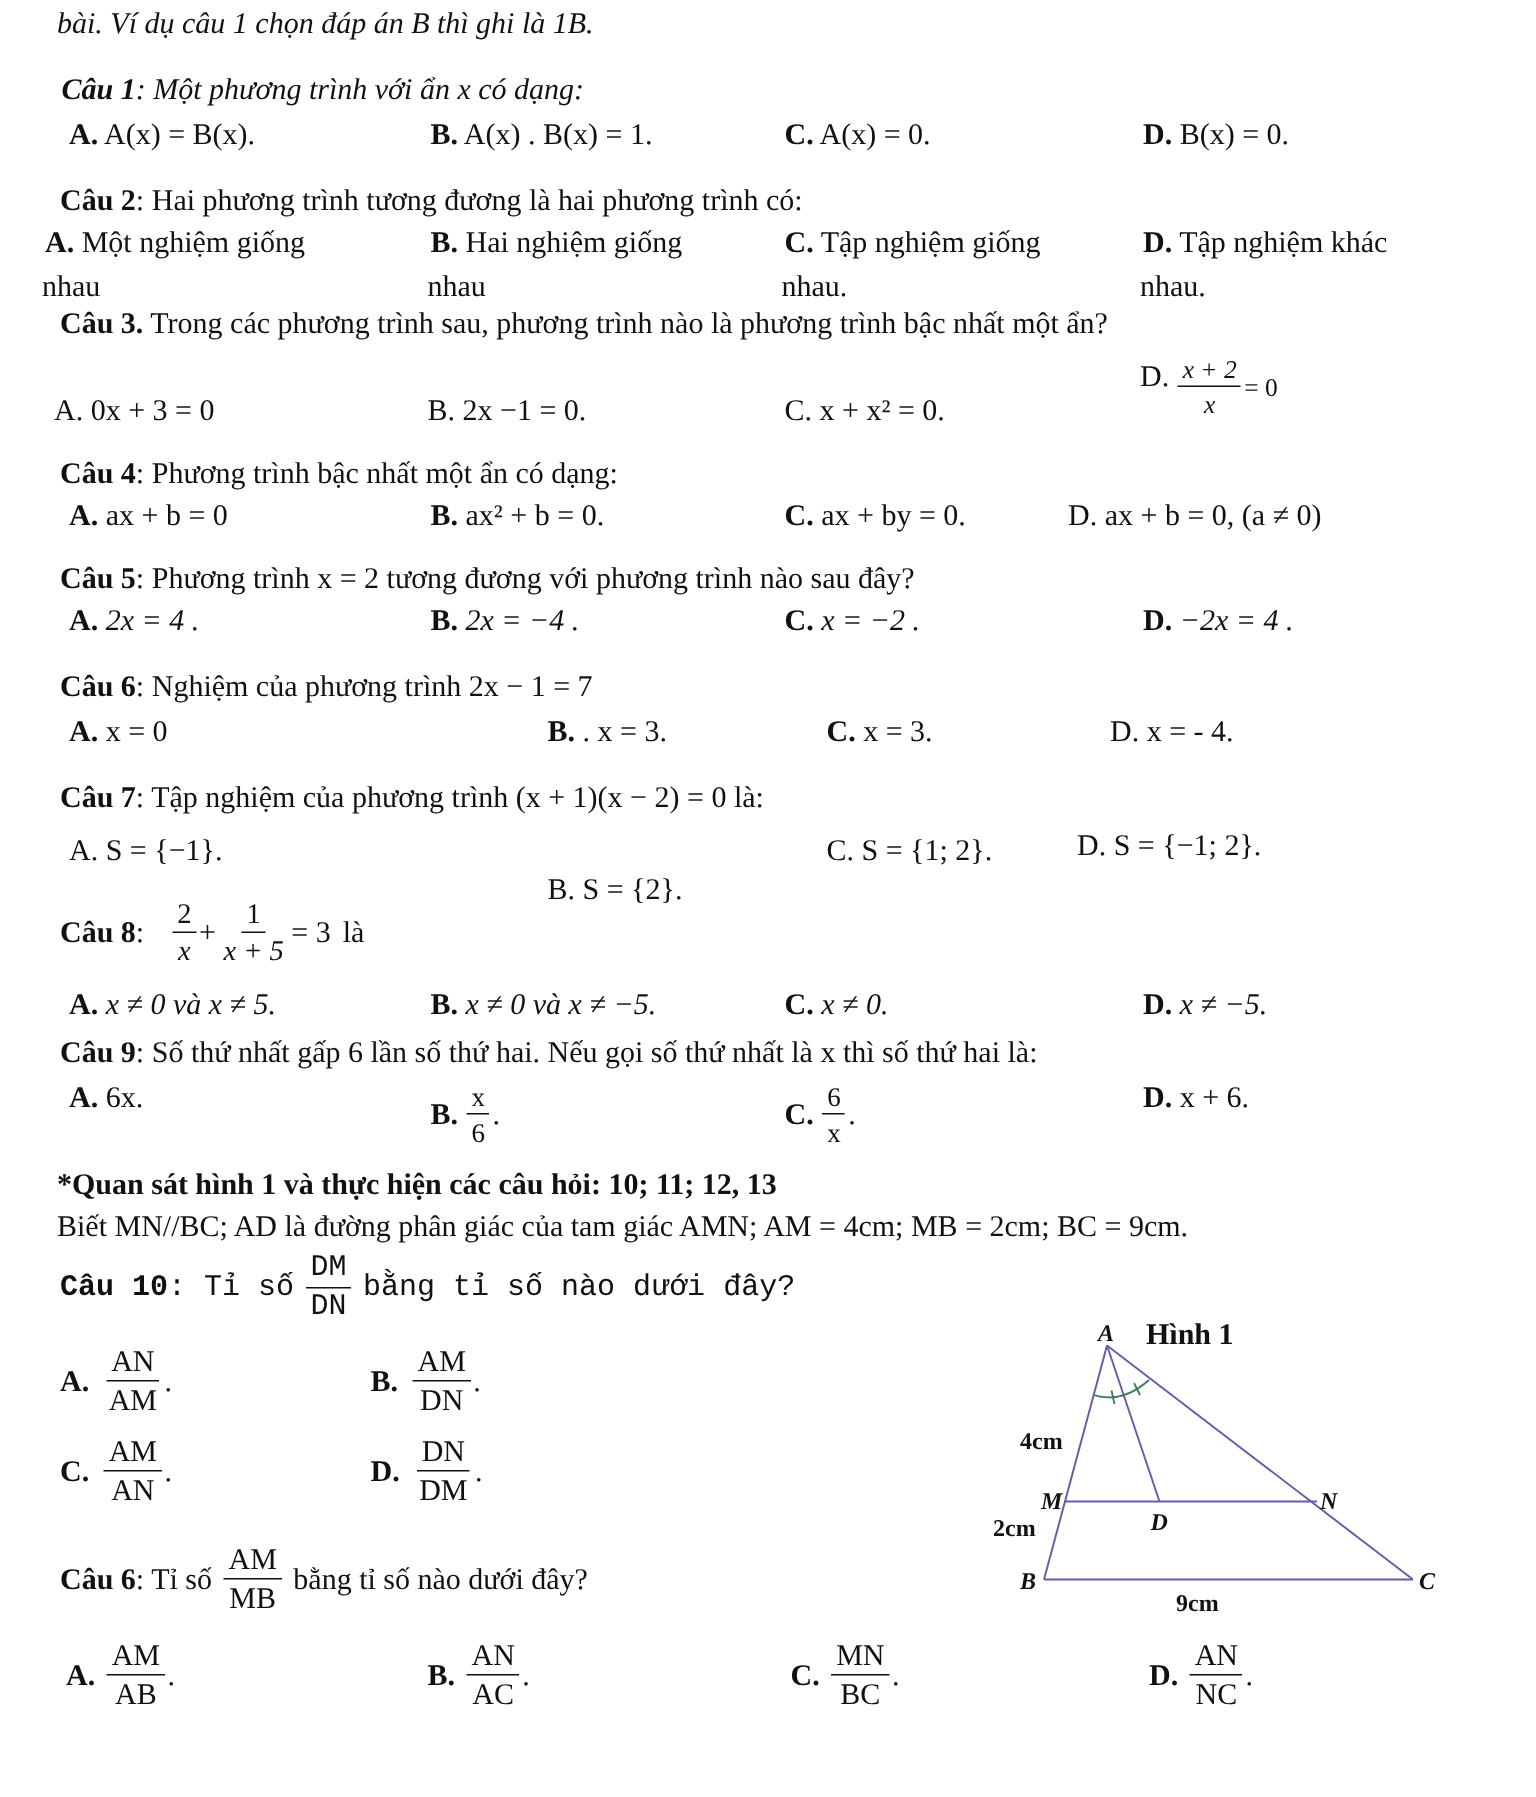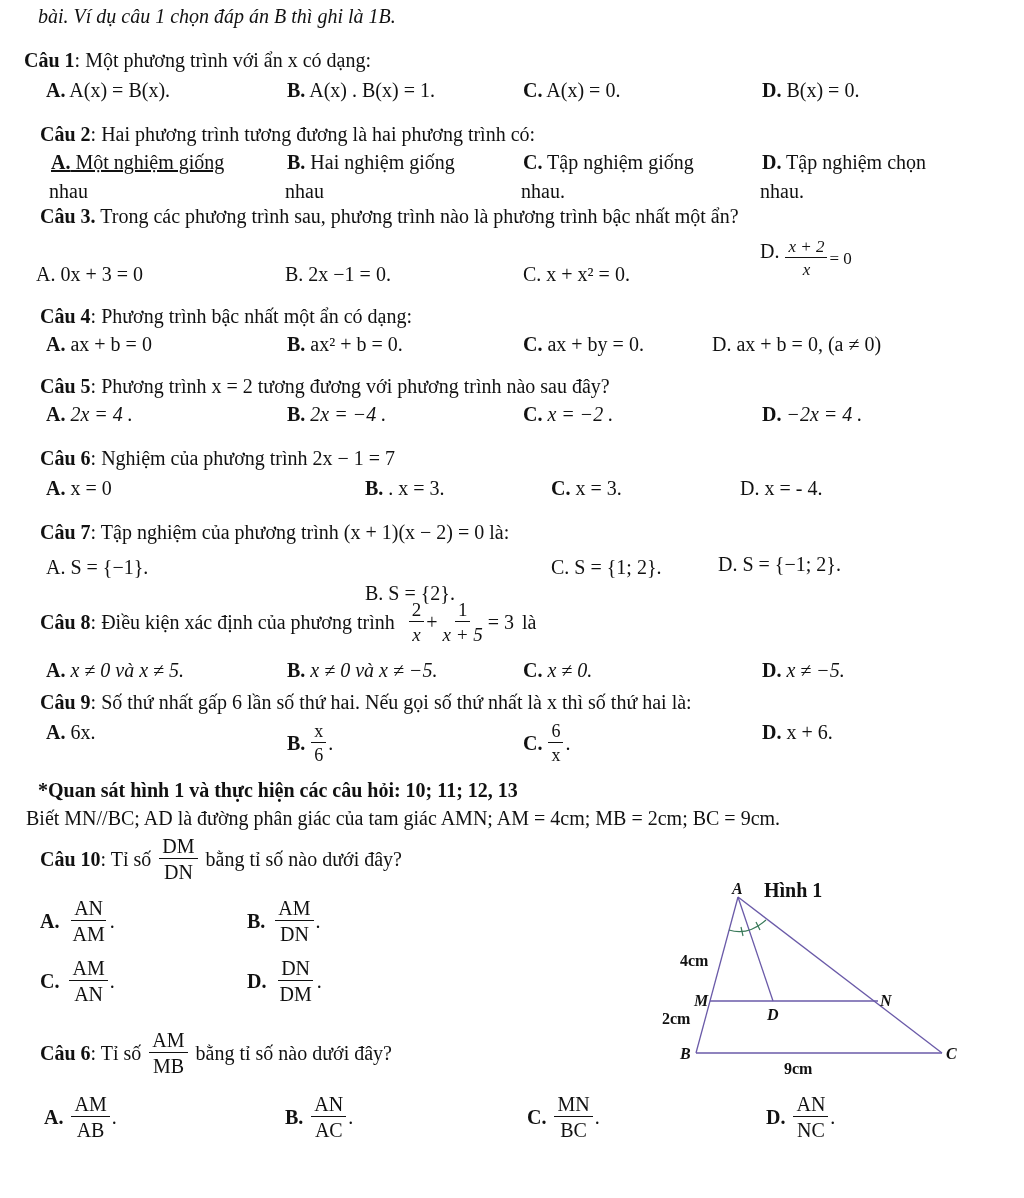--- a/index.html
+++ b/index.html
@@ -15,35 +15,35 @@
   .frac .num { padding: 0 3px 2px; border-bottom: 1.5px solid #111; }
   .frac .den { padding: 3px 3px 0; }
   .fig-label { font-family: "Liberation Serif", serif; font-weight: bold; font-style: italic; font-size: 16px; fill: #111; }
   .fig-len { font-family: "Liberation Serif", serif; font-weight: bold; font-size: 16px; fill: #111; }
 </style>
 </head>
 <body>
 
 <div class="abs it" style="left:38px;top:6px;">bài. Ví dụ câu 1 chọn đáp án B thì ghi là 1B.</div>
 
-<div class="abs" style="left:24px;top:50px;">
+<div class="abs" style="left:41px;top:50px;font-style:italic;">
   <span class="b">Câu 1</span><span>: </span><span>Một phương trình với ẩn x có dạng:</span>
 </div>
 <div class="abs" style="left:46px;top:80px;"><span class="b">A.</span><span> A(x) = B(x).</span></div>
 <div class="abs" style="left:287px;top:80px;"><span class="b">B.</span><span> A(x) . B(x) = 1.</span></div>
 <div class="abs" style="left:523px;top:80px;"><span class="b">C.</span><span> A(x) = 0.</span></div>
 <div class="abs" style="left:762px;top:80px;"><span class="b">D.</span><span> B(x) = 0.</span></div>
 
 <div class="abs" style="left:40px;top:124px;">
   <span class="b">Câu 2</span><span>: </span><span>Hai phương trình tương đương là hai phương trình có:</span>
 </div>
-<div class="abs" style="left:51px;top:152px;text-decoration:underline;"><span class="b">A.</span><span> Một nghiệm giống</span><br><span style="display:inline-block;margin-top:9px;margin-left:-2px">nhau</span></div>
+<div class="abs" style="left:30px;top:152px;"><span class="b">A.</span><span> Một nghiệm giống</span><br><span style="display:inline-block;margin-top:9px;margin-left:-2px">nhau</span></div>
 <div class="abs" style="left:287px;top:152px;"><span class="b">B.</span><span> Hai nghiệm giống</span><br><span style="display:inline-block;margin-top:9px;margin-left:-2px">nhau</span></div>
 <div class="abs" style="left:523px;top:152px;"><span class="b">C.</span><span> Tập nghiệm giống</span><br><span style="display:inline-block;margin-top:9px;margin-left:-2px">nhau.</span></div>
-<div class="abs" style="left:762px;top:152px;"><span class="b">D.</span><span> Tập nghiệm chọn</span><br><span style="display:inline-block;margin-top:9px;margin-left:-2px">nhau.</span></div>
+<div class="abs" style="left:762px;top:152px;"><span class="b">D.</span><span> Tập nghiệm khác</span><br><span style="display:inline-block;margin-top:9px;margin-left:-2px">nhau.</span></div>
 
 <div class="abs" style="left:40px;top:206px;">
   <span class="b">Câu 3.</span><span> </span><span>Trong các phương trình sau, phương trình nào là phương trình bậc nhất một ẩn?</span>
 </div>
 <div class="abs" style="left:36px;top:264px;"><span>A.</span><span> 0x + 3 = 0</span></div>
 <div class="abs" style="left:285px;top:264px;"><span>B.</span><span>  2x −1 = 0.</span></div>
 <div class="abs" style="left:523px;top:264px;"><span>C.</span><span> x + x² = 0.</span></div>
 <div class="abs" style="left:760px;top:238px;display:flex;align-items:center;">
   <span style="margin-right:4px;margin-top:-14px">D.</span>
   <span class="frac it" style="font-size:17px">
@@ -81,21 +81,20 @@
   <span class="b">Câu 7</span><span>: </span><span>Tập nghiệm của phương trình (x + 1)(x − 2) = 0 là:</span>
 </div>
 <div class="abs" style="left:46px;top:557px;"><span>A.</span><span> S = {−1}.</span></div>
 <div class="abs" style="left:365px;top:557px;margin-top:26px;"><span>B.</span><span> S = {2}.</span></div>
 <div class="abs" style="left:551px;top:557px;"><span>C.</span><span> S = {1; 2}.</span></div>
 <div class="abs" style="left:718px;top:554px;"><span>D.</span><span> S = {−1; 2}.</span></div>
 
 <div class="abs" style="left:40px;top:600px;display:flex;align-items:center;">
   <span class="b">Câu 8</span>
     <span style="white-space:pre">: </span>
-    <span>Điều kiện xác định của phương trình</span>
   <span style="width:12px"></span>
   <span class="frac it" style="font-size:19px">
       <span class="num" style="font-style:normal">2</span>
       <span class="den">x</span>
     </span>
   <span>+</span>
   <span class="frac it" style="font-size:19px">
       <span class="num" style="font-style:normal">1</span>
       <span class="den">x + 5</span>
     </span>
@@ -124,23 +123,23 @@
   <span class="b" style="margin-right:4px">C.</span>
   <span class="frac" style="font-size:18px">
       <span class="num">6</span>
       <span class="den">x</span>
     </span>
   <span>.</span>
 </div>
 <div class="abs" style="left:762px;top:722px;"><span class="b">D.</span><span> x + 6.</span></div>
 
 <div class="abs b" style="left:38px;top:780px;">*Quan sát hình 1 và thực hiện các câu hỏi:  10; 11; 12, 13</div>
-<div class="abs" style="left:26px;top:808px;">Biết MN//BC; AD là đường phân giác của tam giác AMN; AM = 4cm; MB = 2cm; BC = 9cm.</div>
-
-<div class="abs" style="left:40px;top:836px;display:flex;align-items:center;">
+<div class="abs" style="left:38px;top:808px;">Biết MN//BC; AD là đường phân giác của tam giác AMN; AM = 4cm; MB = 2cm; BC = 9cm.</div>
+
+<div class="abs" style="left:40px;top:836px;display:flex;align-items:center;font-family:Liberation Mono, monospace;">
   <span class="b">Câu 10</span>
     <span>: Tỉ số</span>
     <span style="width:6px"></span>
   <span class="frac">
       <span class="num">DM</span>
       <span class="den">DN</span>
     </span>
   <span style="width:6px"></span>
     <span>bằng tỉ số nào dưới đây?</span>
 </div>

